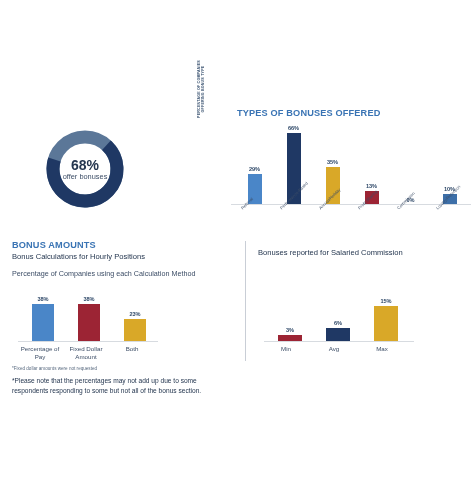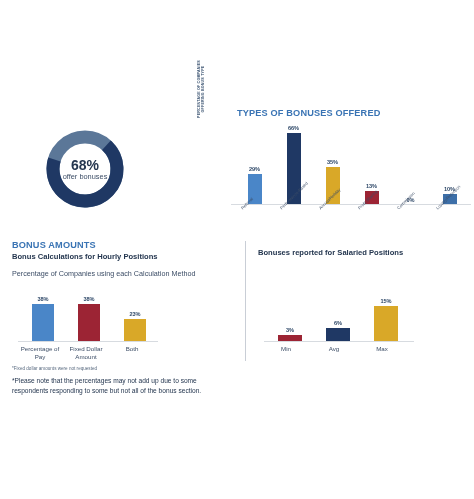--- a/index.html
+++ b/index.html
@@ -26,21 +26,21 @@
   .section-title {
     font-size: 9.2px;
     font-weight: bold;
     color: #3a74b4;
     letter-spacing: 0.15px;
     text-transform: uppercase;
     white-space: nowrap;
   }
   .sub-head {
     font-size: 7.6px;
-    font-weight: bold;
+    font-weight: normal;
     color: #24364f;
     white-space: nowrap;
   }
   .sub-note {
     font-size: 7.2px;
     color: #3c4d66;
     white-space: nowrap;
   }
   .axis-label-v {
     font-size: 3.6px;
@@ -245,21 +245,21 @@
       <div class="cat-flat" style="left: 16px; top: 345px; width: 48px;">Percentage of Pay</div>
       <div class="cat-flat" style="left: 62px; top: 345px; width: 48px;">Fixed Dollar Amount</div>
       <div class="cat-flat" style="left: 108px; top: 345px; width: 48px;">Both</div>
     </div>
 
   <div class="fn-small" style="left:12px; top:366px;">*Fixed dollar amounts were not requested</div>
   <div class="fn-main" style="left:12px; top:376px;">*Please note that the percentages may not add up due to some respondents responding to some but not all of the bonus section.</div>
 
   <div class="vdiv" style="left:245px; top:241px; height:120px;"></div>
 
-  <div class="sub-head" style="position:absolute; left:258px; top:248px;">Bonuses reported for Salaried Positions</div>
+  <div class="sub-head" style="position:absolute; left:258px; top:248px;">Bonuses reported for Salaried Commission</div>
 
   <div class="chart" id="salaried-chart" style="left:264px; top:290px; width:150px; height:52px;">
     <div class="plot" id="salaried-plot" style="height:52px;">
         <div class="bar-col" style="left: 14px; width: 24px; height: 52px;">
           <div class="bar-val">3%</div>
           <div class="bar-rect" style="height: 7px; background: rgb(156, 36, 52);"></div>
         </div>
         <div class="bar-col" style="left: 62px; width: 24px; height: 52px;">
           <div class="bar-val">6%</div>
           <div class="bar-rect" style="height: 14px; background: rgb(31, 56, 100);"></div>

